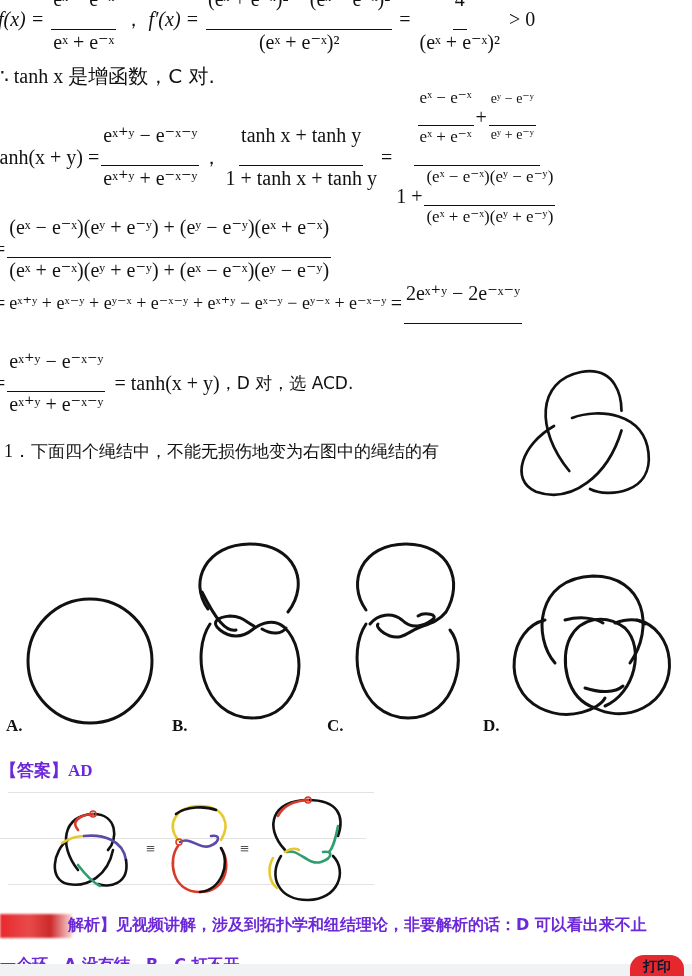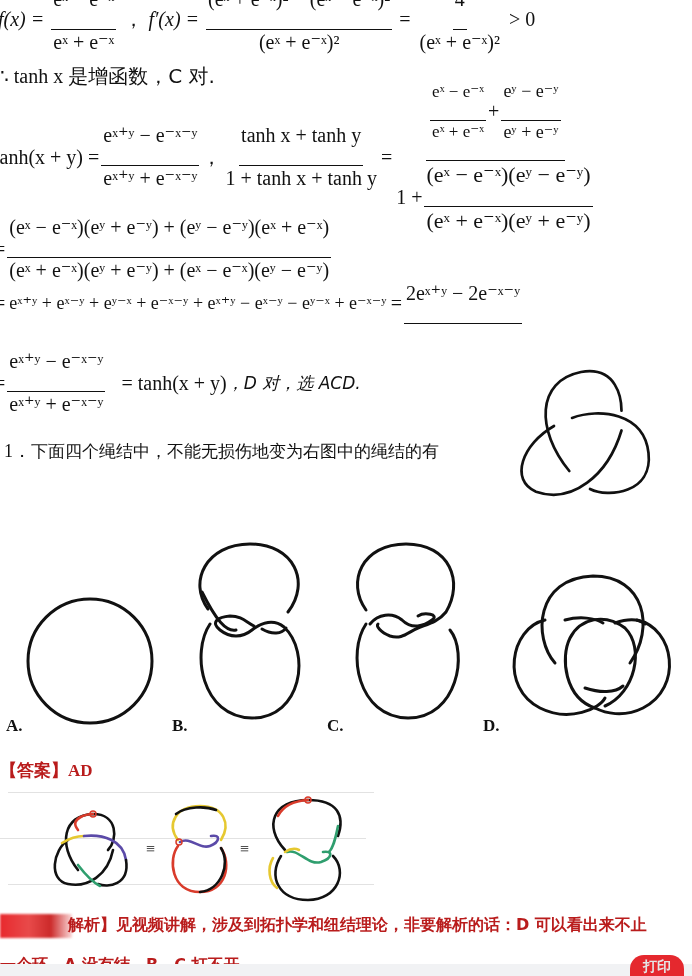--- a/index.html
+++ b/index.html
@@ -5,25 +5,25 @@
   html, body { margin:0; padding:0; background:#ffffff; }
   body { width:692px; height:976px; overflow:hidden; position:relative;
          font-family:"Liberation Serif","DejaVu Serif",serif; color:#111; }
   .abs { position:absolute; }
   .math { font-family:"Liberation Serif","DejaVu Serif",serif; font-size:20px; white-space:nowrap; }
   .cn { font-family:"DejaVu Sans","Liberation Sans",sans-serif; }
   .frac { display:inline-flex; flex-direction:column; align-items:center; vertical-align:middle; margin:0 2px; }
   .frac .num { padding:0 2px 18px; border-bottom:1.4px solid #111; line-height:1.15; }
   .frac .den { padding:1px 2px 0; line-height:1.15; }
   i { font-style:italic; }
-  .red { color:#b91c1c; font-weight:bold; }
+  .red { color:#6d28d9; font-weight:bold; }
   .label { font-weight:bold; font-size:17px; }
   .redact { background:linear-gradient(90deg,#e8292e 0%,#e84a4a 40%,#cc2a2a 70%,rgba(230,60,60,0.2) 100%); filter:blur(1.2px); }
   .bottom-bar { left:0; top:964px; width:692px; height:12px; background:#f1f2f4; }
-  .print-btn { background:#e5282e; color:#e5e5e5; border-radius:14px 14px 0 0; font-family:"DejaVu Sans",sans-serif;
+  .print-btn { background:#e5282e; color:#0f172a; border-radius:14px 14px 0 0; font-family:"DejaVu Sans",sans-serif;
                font-size:14px; font-weight:bold; text-align:center; }
   svg { overflow:visible; }
 </style>
 </head>
 <body>
 
 <div class="abs math" style="left:-2px; top:-12px;">
   <i>f(x) =</i>
   <span class="frac">
     <span class="num">eˣ − e⁻ˣ</span>
@@ -59,28 +59,28 @@
     <span class="den">1 + tanh x + tanh y</span>
   </span>
   <span>=</span>
   <span class="frac">
     <span class="num" style="display:flex; align-items:center;">
       <span class="frac" style="font-size:17px;">
         <span class="num">eˣ − e⁻ˣ</span>
         <span class="den">eˣ + e⁻ˣ</span>
       </span>
       <span>+</span>
-      <span class="frac" style="font-size:18px;">
+      <span class="frac" style="font-size:14px;">
         <span class="num">eʸ − e⁻ʸ</span>
         <span class="den">eʸ + e⁻ʸ</span>
       </span>
     </span>
     <span class="den" style="display:flex; align-items:center;">
       <span>1 +</span>
-      <span class="frac" style="font-size:22px;">
+      <span class="frac" style="font-size:17px;">
         <span class="num">(eˣ − e⁻ˣ)(eʸ − e⁻ʸ)</span>
         <span class="den">(eˣ + e⁻ˣ)(eʸ + e⁻ʸ)</span>
       </span>
     </span>
   </span>
 </div>
 
 <div class="abs math" style="left:-6px; top:216px; display:flex; align-items:center;">
   <span>=</span>
   <span class="frac">
@@ -99,22 +99,22 @@
     <span class="num">2eˣ⁺ʸ − 2e⁻ˣ⁻ʸ</span>
   </span>
 </div>
 
 <div class="abs math" style="left:-6px; top:350px; display:flex; align-items:center;">
   <span>=</span>
   <span class="frac">
     <span class="num">eˣ⁺ʸ − e⁻ˣ⁻ʸ</span>
     <span class="den">eˣ⁺ʸ + e⁻ˣ⁻ʸ</span>
   </span>
-  <span style="margin-left:14px;">= tanh(x + y)</span>
-  <span class="cn" style="font-size:17px;font-style:italic;">，D 对，选 ACD.</span>
+  <span style="margin-left:7px;">= tanh(x + y)</span>
+  <span class="cn" style="font-size:17px;">，D 对，选 ACD.</span>
 </div>
 
 <div class="abs" style="left:4px; top:423px; font-size:17px; white-space:nowrap;margin-top:16px;">
   <span class="math" style="font-size:18px;">1．</span><span class="cn">下面四个绳结中，不能无损伤地变为右图中的绳结的有</span>
 </div>
 
 <svg class="abs" style="left:500px; top:355px;" width="180" height="160" viewBox="0 0 200 170" fill="none" stroke="#111" stroke-width="3" stroke-linecap="round">
   <path d="M 77 125 C 40 80, 40 25, 90 15 C 130 8, 135 45, 135 58"></path>
   <path d="M 60 75 C 25 95, 10 135, 40 148 C 80 162, 120 130, 135 80"></path>
   <path d="M 80 66 C 110 55, 160 60, 165 105 C 170 150, 120 155, 100 145"></path>

